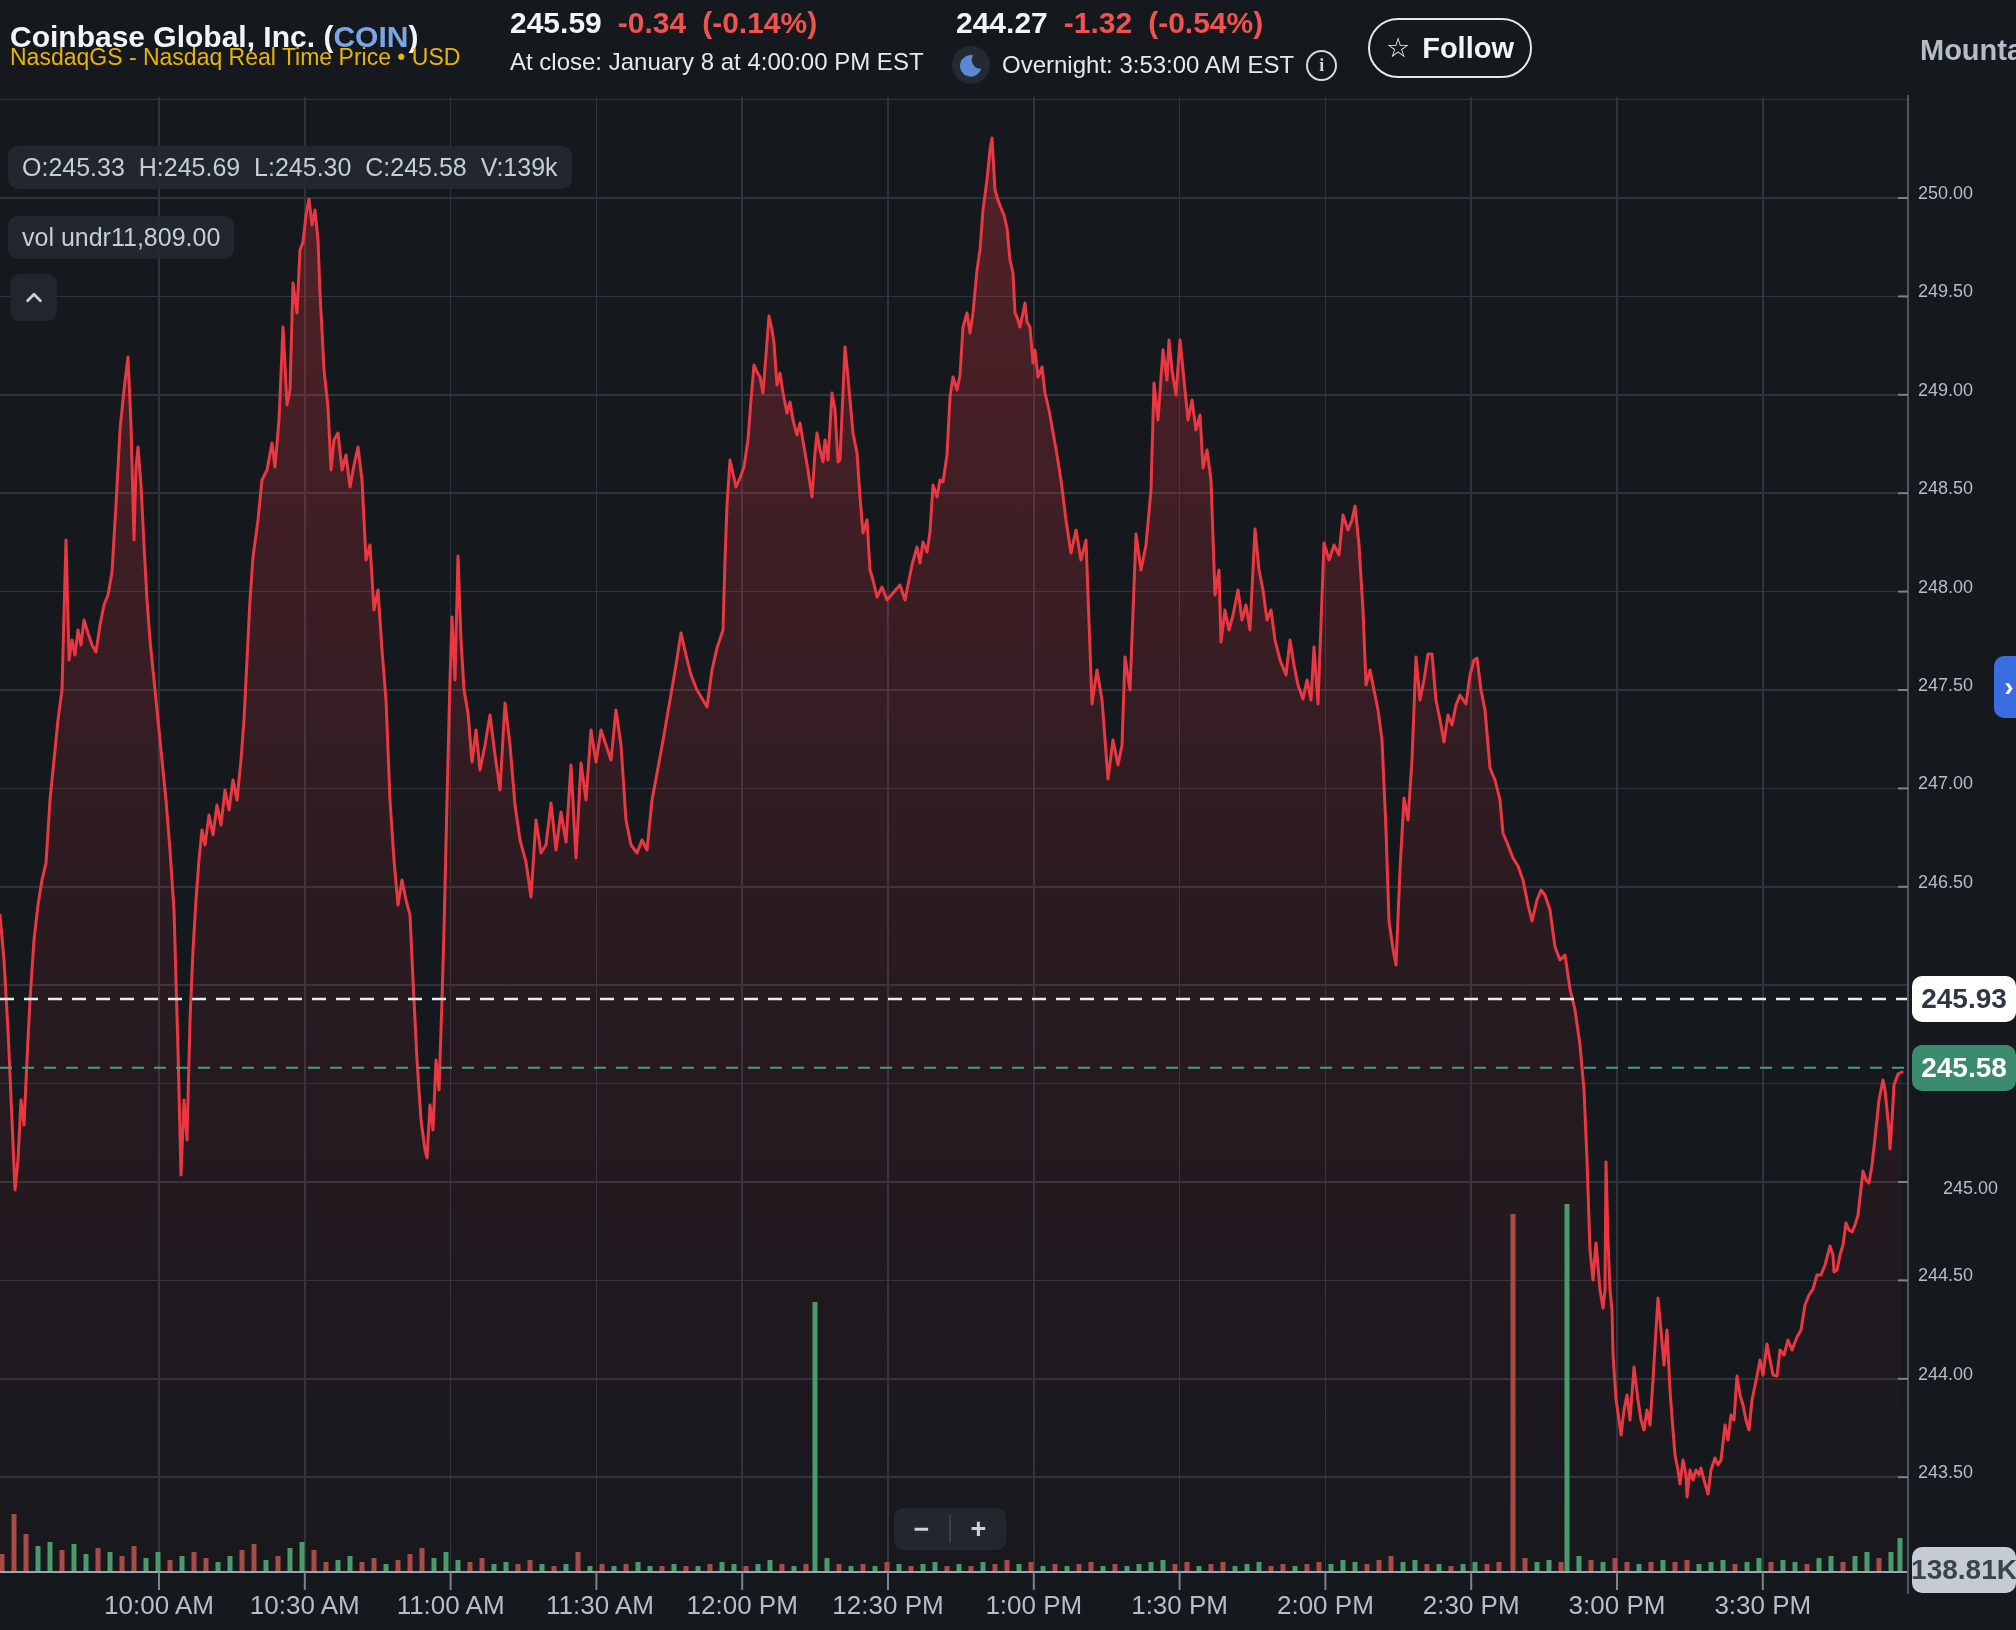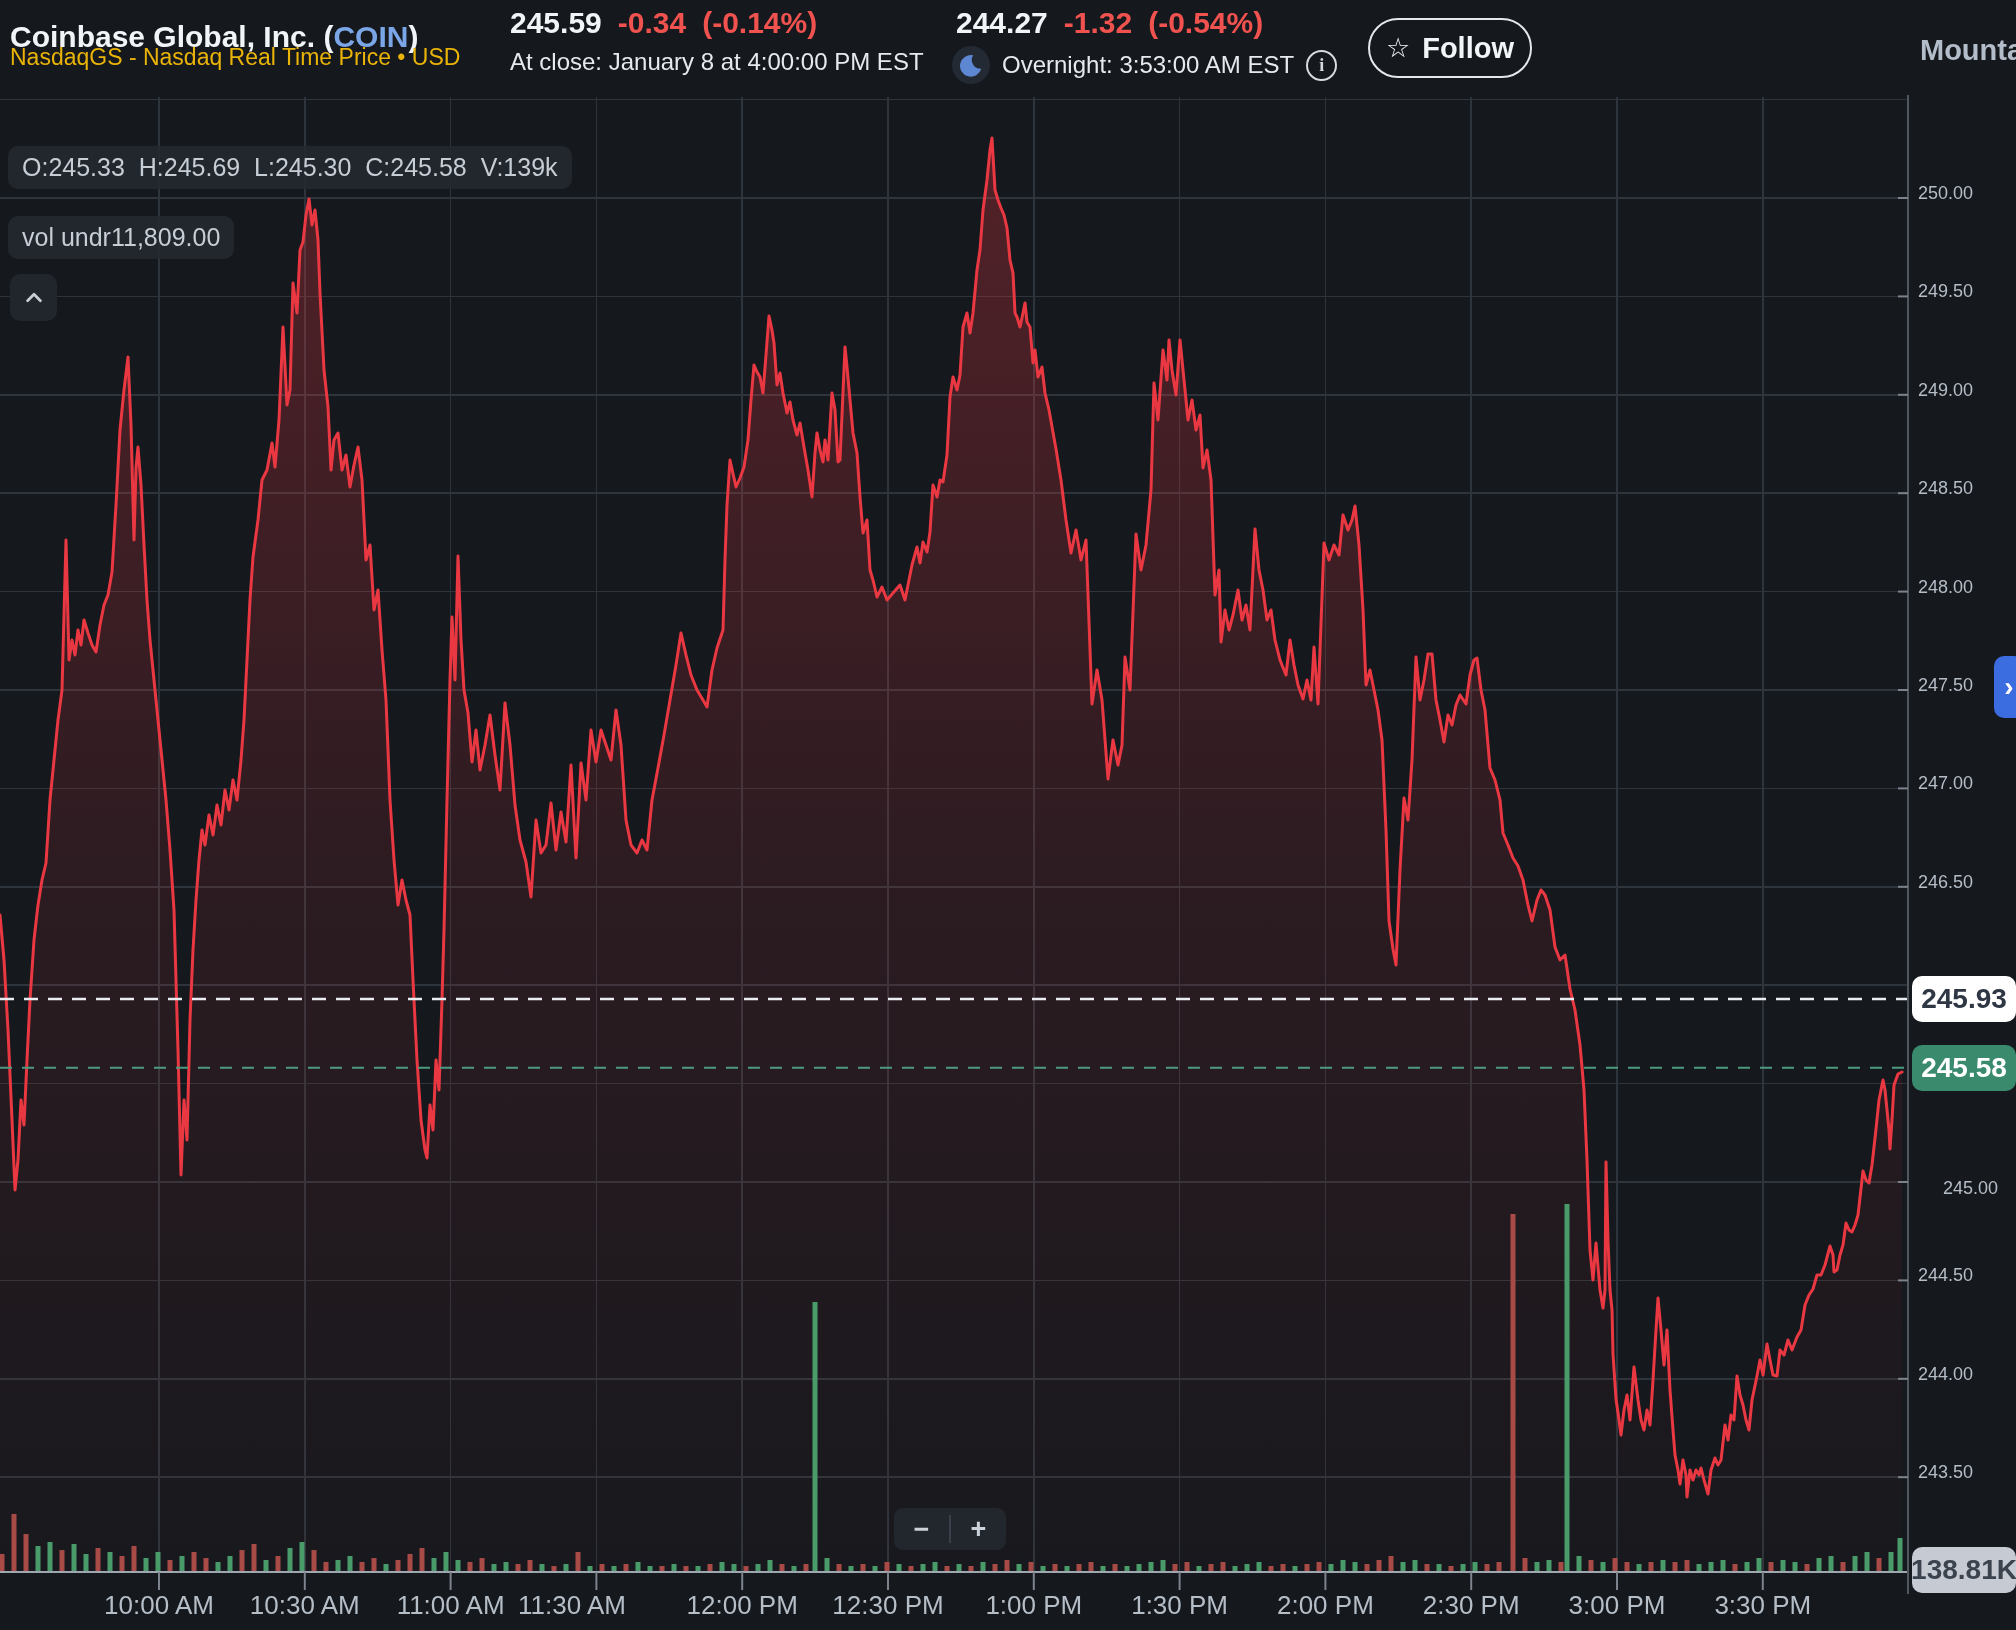--- a/index.html
+++ b/index.html
@@ -335,21 +335,21 @@
     <div class="ylab" style="top: 871.8px;">246.50</div>
     <div class="ylab" style="top: 1178px; margin-left: 25px;">245.00</div>
     <div class="ylab" style="top: 1265.4px;">244.50</div>
     <div class="ylab" style="top: 1363.8px;">244.00</div>
     <div class="ylab" style="top: 1462.2px;">243.50</div>
   </div>
 <div id="x-axis-labels">
     <div class="xlab" style="left: 159px;">10:00 AM</div>
     <div class="xlab" style="left: 304.8px;">10:30 AM</div>
     <div class="xlab" style="left: 450.6px;">11:00 AM</div>
-    <div class="xlab" style="left: 572px;">11:30 AM</div>
+    <div class="xlab" style="left: 600px;">11:30 AM</div>
     <div class="xlab" style="left: 742.2px;">12:00 PM</div>
     <div class="xlab" style="left: 888px;">12:30 PM</div>
     <div class="xlab" style="left: 1033.8px;">1:00 PM</div>
     <div class="xlab" style="left: 1179.6px;">1:30 PM</div>
     <div class="xlab" style="left: 1325.4px;">2:00 PM</div>
     <div class="xlab" style="left: 1471.2px;">2:30 PM</div>
     <div class="xlab" style="left: 1617px;">3:00 PM</div>
     <div class="xlab" style="left: 1762.8px;">3:30 PM</div>
   </div>
 

